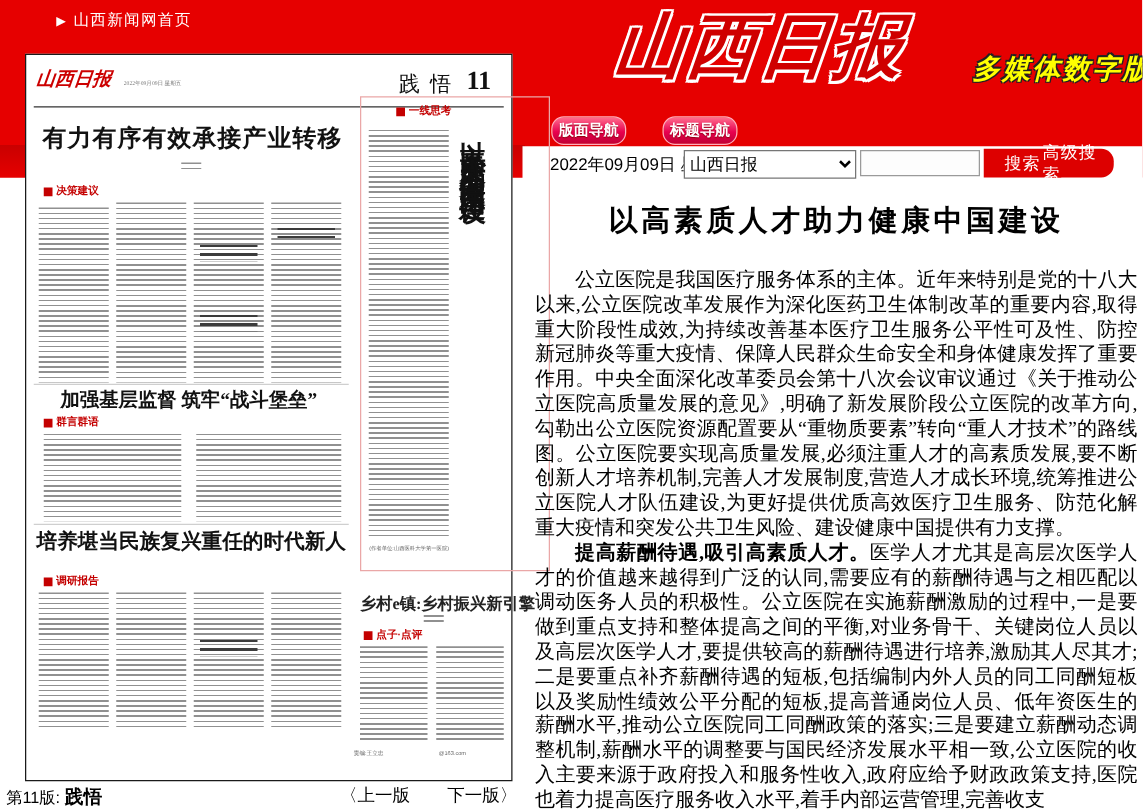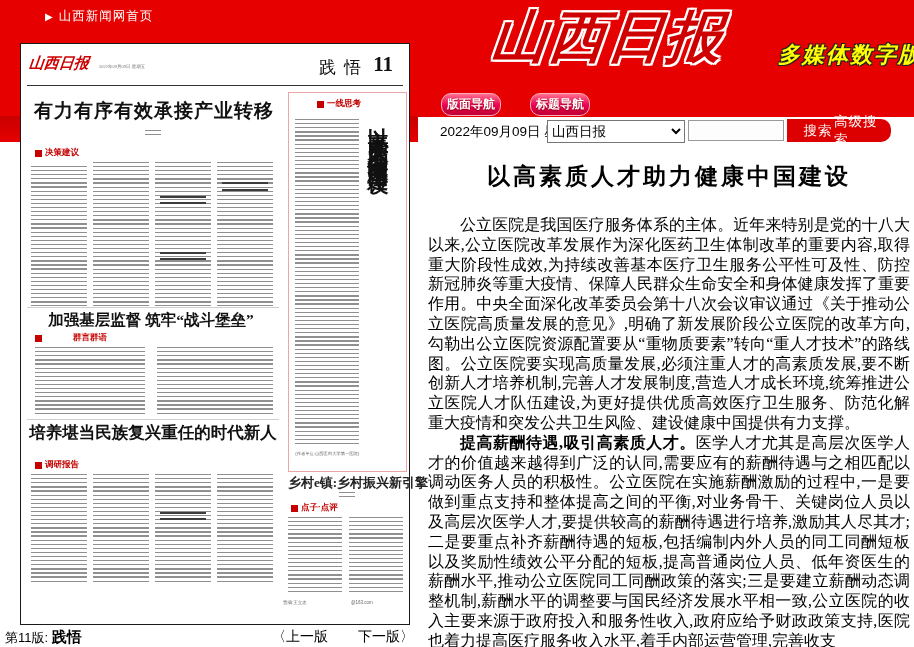--- a/index.html
+++ b/index.html
@@ -130,39 +130,39 @@
     <div class="sim" style="left:196px;top:118px;width:56px;height:144px;"></div>
     <div class="sim-dark" style="left:139px;top:152px;width:46px;height:13px;"></div>
     <div class="sim-dark" style="left:201px;top:138px;width:46px;height:13px;"></div>
     <div class="sim-dark" style="left:139px;top:208px;width:46px;height:13px;"></div>
 
     <div class="t-hrule" style="left:6px;top:263px;width:252px;"></div>
 
     <div class="hl hl3">加强基层监督 筑牢“战斗堡垒”</div>
     <div class="lab" style="left:14px;top:288px;">
       <span class="sq"></span>
-      <span style="position:static;margin-left:28px;">群言群语</span>
+      <span style="position:static;">群言群语</span>
     </div>
     <div class="sim" style="left:14px;top:303px;width:110px;height:70px;"></div>
     <div class="sim" style="left:136px;top:303px;width:116px;height:70px;"></div>
 
     <div class="t-hrule" style="left:6px;top:375px;width:252px;"></div>
 
     <div class="hl hl4">培养堪当民族复兴重任的时代新人</div>
     <div class="lab" style="left:14px;top:415px;">
       <span class="sq"></span>
       <span style="position:static;">调研报告</span>
     </div>
     <div class="sim" style="left:10px;top:430px;width:56px;height:110px;"></div>
     <div class="sim" style="left:72px;top:430px;width:56px;height:110px;"></div>
     <div class="sim" style="left:134px;top:430px;width:56px;height:110px;"></div>
     <div class="sim" style="left:196px;top:430px;width:56px;height:110px;"></div>
     <div class="sim-dark" style="left:139px;top:468px;width:46px;height:13px;"></div>
 
-    <div class="linebox" style="left:267px;top:48px;width:117px;height:378px;">
+    <div class="linebox" style="left:267px;top:33px;width:117px;height:378px;padding-left:33px;">
       <div class="lab" style="left:28px;top:5px;">
         <span class="sq"></span>
         <span style="position:static;">一线思考</span>
       </div>
       <div class="sim" style="left:6px;top:26px;width:64px;height:326px;"></div>
       <div class="t-small" style="left:2px;top:358px;width:70px;text-align:right;transform:scale(.95);">(作者单位:山西医科大学第一医院)</div>
       <div class="vhead" style="left:78px;top:18px;height:352px;">以高素质人才助力健康中国建设</div>
     </div>
 
     <div class="hl5">乡村e镇:乡村振兴新引擎</div>

